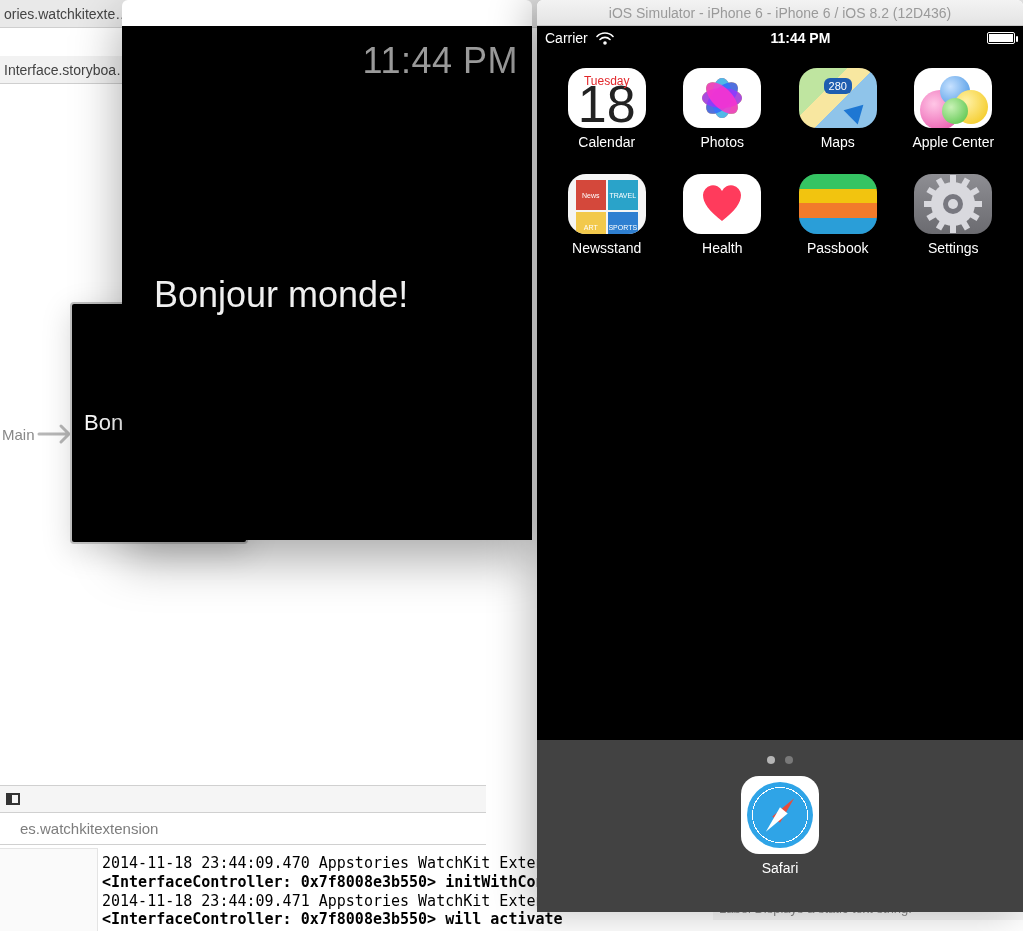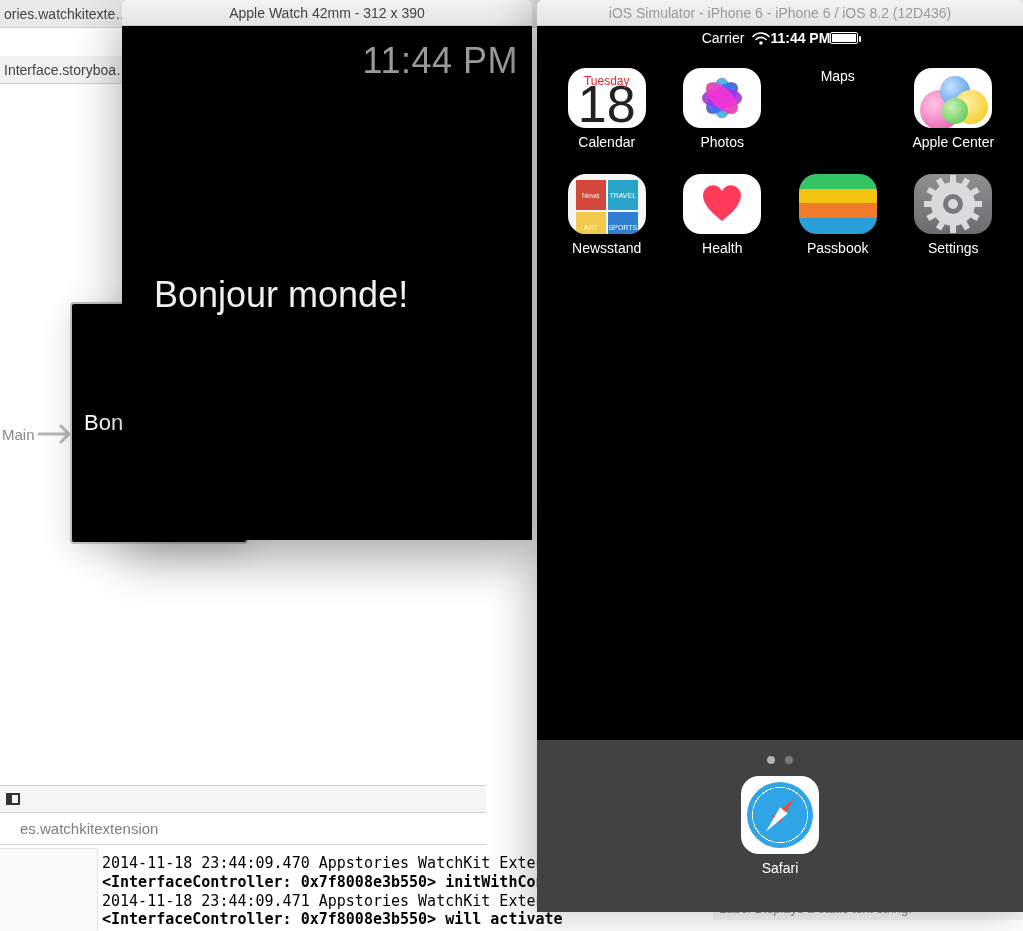--- a/index.html
+++ b/index.html
@@ -69,21 +69,21 @@
     border-radius: 6px 6px 0 0;
     overflow:hidden;
     margin-left:12px;
   }
   .phone-titlebar {
     height:26px; background:linear-gradient(#f3f3f3,#e4e4e4);
     border-bottom:1px solid #c8c8c8; text-align:center; font-size:14px; line-height:26px; color:#9a9a9a;
     border-radius:6px 6px 0 0;
   }
   .phone-screen { position:absolute; left:0; top:26px; right:0; bottom:0; background:#000; color:#fff; }
-  .status-bar { height:24px; display:flex; align-items:center; justify-content:center; padding:0 8px; font-size:14px; }
+  .status-bar { height:24px; display:flex; align-items:center; justify-content:space-between; padding:0 8px; font-size:14px; }
   .status-left { display:flex; align-items:center; gap:8px; }
   .carrier { font-size:14px; }
   .battery { width:28px; height:12px; border:1px solid #fff; border-radius:2px; position:relative;}
   .battery::after { content:""; position:absolute; right:-4px; top:3px; width:2px; height:6px; background:#fff; border-radius:1px;}
   .battery-fill { position:absolute; left:1px; top:1px; bottom:1px; right:1px; background:#fff;}
 
   .springboard { padding: 18px 22px 0; }
   .app-grid { display:grid; grid-template-columns: repeat(4, 1fr); gap: 24px 20px; }
   .app { display:flex; flex-direction:column; align-items:center; gap:6px; }
   .app-icon {
@@ -165,23 +165,20 @@
 <b><span>&lt;InterfaceController: 0x7f8008e3b550&gt; initWithCont…</span></b>
 <span>2014-11-18 23:44:09.471 Appstories WatchKit Extension[1490:23400]</span>
 <b><span>&lt;InterfaceController: 0x7f8008e3b550&gt; will activate</span></b></div>
 
   <div class="inspector-fragment">
     <span>Label   Displays a static text string.</span>
   </div>
 </div>
 
 <div class="watch-window">
-  <div class="watch-titlebar">
-    <span>Apple Watch 42mm - 312 x 390</span>
-  </div>
   <div class="watch-screen">
     <div class="watch-time">11:44 PM</div>
     <div class="watch-msg">Bonjour monde!</div>
   </div>
 </div>
 
 <div class="phone-window">
   <div class="phone-titlebar">
     <span>iOS Simulator - iPhone 6 - iPhone 6 / iOS 8.2 (12D436)</span>
   </div>
@@ -220,20 +217,24 @@
               <ellipse rx="10" ry="20" fill="#3cf" opacity="0.85" transform="rotate(180)"></ellipse>
               <ellipse rx="10" ry="20" fill="#36f" opacity="0.85" transform="rotate(225)"></ellipse>
               <ellipse rx="10" ry="20" fill="#93f" opacity="0.85" transform="rotate(270)"></ellipse>
               <ellipse rx="10" ry="20" fill="#f3c" opacity="0.85" transform="rotate(315)"></ellipse>
             </g>
               </svg>
           </div>
           <div class="app-label">Photos</div>
         </div>
         <div class="app">
+          <div class="app-icon icon-maps">
+            <div class="shield">280</div>
+            <div class="loc"></div>
+          </div>
           <div class="app-label">Maps</div>
         </div>
         <div class="app">
           <div class="app-icon icon-gamecenter">
             <div class="bub b1"></div>
               <div class="bub b2"></div>
               <div class="bub b3"></div>
               <div class="bub b4"></div>
           </div>
           <div class="app-label">Apple Center</div>

